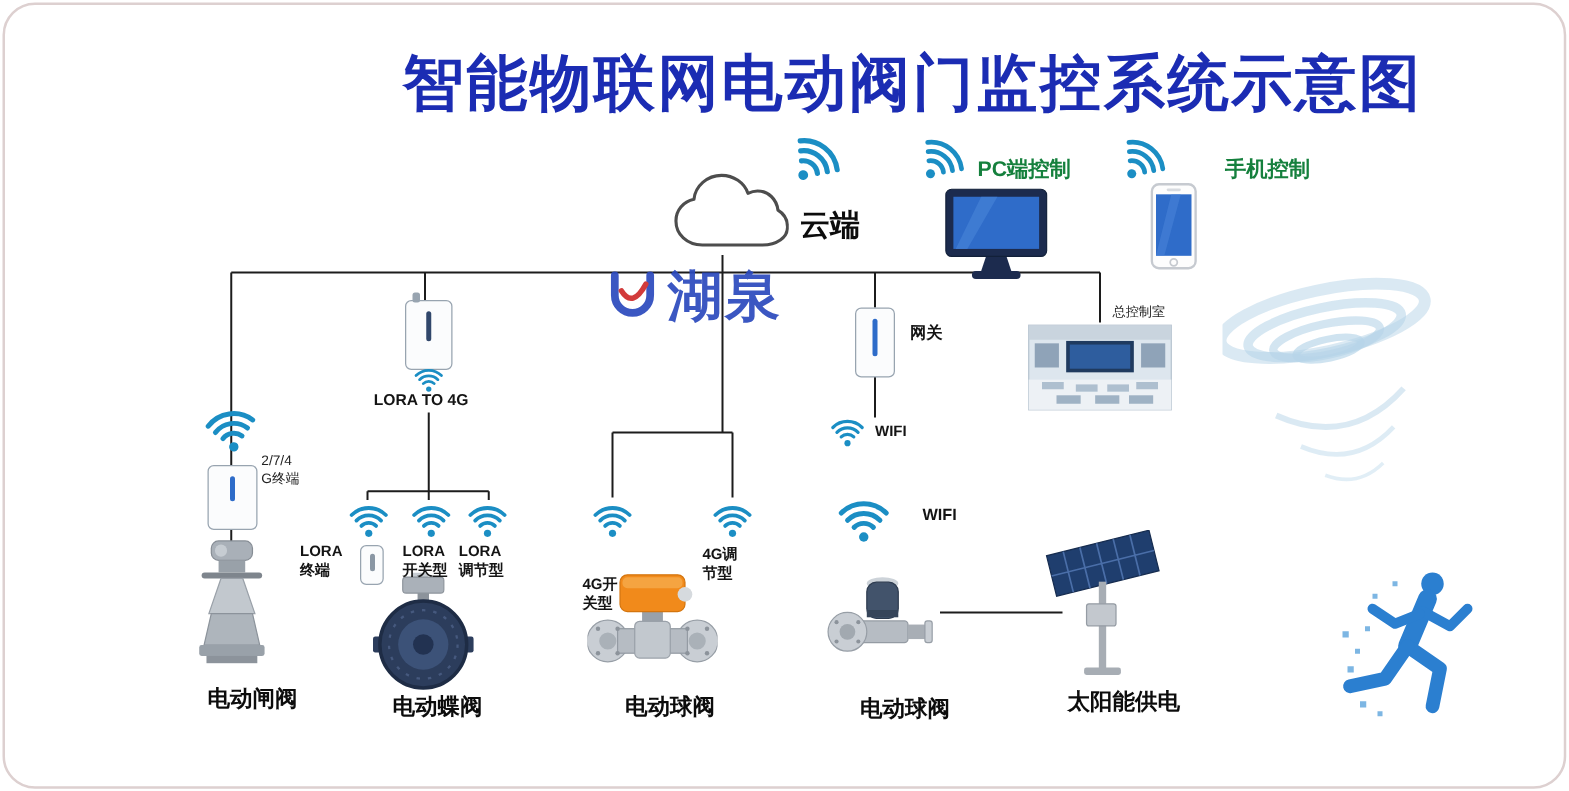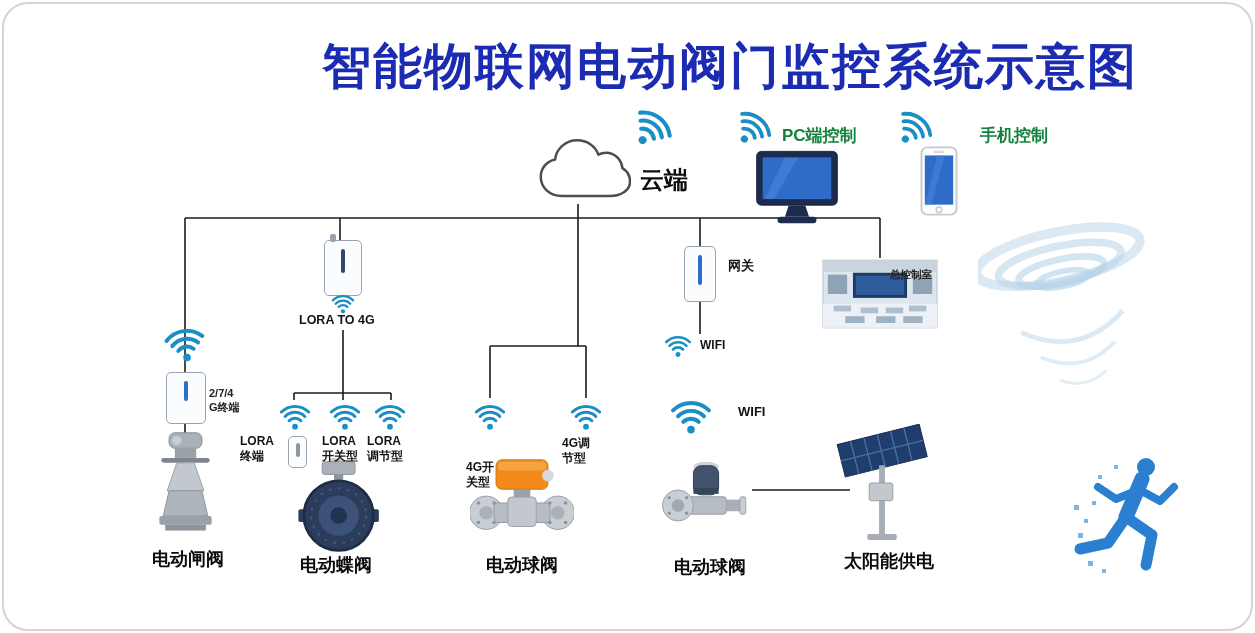--- a/index.html
+++ b/index.html
@@ -11,22 +11,22 @@
   .lines{position:absolute;inset:0;z-index:1;}
   .wifi{position:absolute;z-index:3;}
   .wifi svg{width:100%;height:100%;display:block;}
   .cloud{position:absolute;left:535px;top:136px;width:96px;height:70px;z-index:2;}
   .cloud svg,.img svg{width:100%;height:100%;display:block;}
   .cloud-label{position:absolute;left:640px;top:164px;font-size:24px;font-weight:700;color:#0c0c0c;z-index:4;}
   .ctl-label{position:absolute;font-size:17px;font-weight:800;color:#15803d;z-index:4;}
   .img{position:absolute;z-index:2;}
   .node-label{position:absolute;font-size:12px;font-weight:700;color:#141414;
               white-space:pre-line;line-height:1.25;z-index:4;}
-  .small-label{position:absolute;font-size:11px;font-weight:700;color:#222;white-space:pre-line;line-height:1.3;z-index:4;margin-top:24px;}
-  .equip-label{position:absolute;font-size:18px;font-weight:800;color:#0c0c0c;text-align:center;z-index:4;}
+  .small-label{position:absolute;font-size:11px;font-weight:400;color:#222;white-space:pre-line;line-height:1.3;z-index:4;}
+  .equip-label{position:absolute;font-size:18px;font-weight:800;color:#0c0c0c;text-align:right;z-index:4;}
   .devbox{position:absolute;background:#fbfcfd;border:1.6px solid #98a4b0;border-radius:5px;z-index:2;}
   .devbox .stripe{position:absolute;left:50%;transform:translateX(-50%);top:8px;width:4px;height:20px;
                   background:#2e6cc9;border-radius:2px;}
   .devbox .nub{position:absolute;top:-7px;left:5px;width:6px;height:8px;background:#98a4b0;border-radius:2px;}
   .wm-company{position:absolute;left:283px;top:314px;font-size:43px;font-weight:400;color:#8f8f8f;
               opacity:.62;letter-spacing:3px;z-index:5;pointer-events:none;white-space:nowrap;}
   .wm-logo{position:absolute;left:483px;top:208px;display:flex;align-items:center;gap:5px;opacity:.92;
            z-index:5;pointer-events:none;}
   .wm-logo .mark{width:46px;height:46px;}
   .wm-logo .txt{font-size:44px;font-weight:800;color:#2b49bd;letter-spacing:2px;}
@@ -333,20 +333,27 @@
       <rect x="40" y="112" width="30" height="6" rx="2" fill="#a7adb4"></rect>
     </svg>
   </div>
 
   <div class="equip-label" style="left:138px;top:547px;width:100px;">电动闸阀</div>
   <div class="equip-label" style="left:286px;top:553px;width:100px;">电动蝶阀</div>
   <div class="equip-label" style="left:472px;top:553px;width:100px;">电动球阀</div>
   <div class="equip-label" style="left:660px;top:555px;width:100px;">电动球阀</div>
   <div class="equip-label" style="left:834px;top:549px;width:110px;">太阳能供电</div>
 
+  <div class="wm-logo">
+    <svg class="mark" viewBox="0 0 52 52">
+      <path d="M10,6 v18 a16,16 0 0 0 32,0 V6" stroke="#2b49bd" stroke-width="7" fill="none" stroke-linecap="round"></path>
+      <path d="M16,20 q10,16 22,-6" stroke="#cf2b2b" stroke-width="5" fill="none" stroke-linecap="round"></path>
+    </svg>
+    <span class="txt">湖泉</span>
+  </div>
 
   <div class="decor" style="left:978px;top:208px;width:180px;height:190px;">
     <svg viewBox="0 0 190 200" style="width:100%;height:100%;">
       <g fill="none" stroke="#b5d4e8" transform="rotate(-12 95 100)">
         <ellipse cx="95" cy="50" rx="88" ry="26" stroke-width="10" opacity="0.5"></ellipse>
         <ellipse cx="95" cy="58" rx="66" ry="19" stroke-width="8" opacity="0.55"></ellipse>
         <ellipse cx="95" cy="66" rx="46" ry="13" stroke-width="7" opacity="0.6"></ellipse>
         <ellipse cx="95" cy="74" rx="28" ry="8" stroke-width="6" opacity="0.65"></ellipse>
         <path d="M40,120 q55,40 110,0" stroke-width="5" opacity="0.5"></path>
         <path d="M55,150 q40,28 80,0" stroke-width="4" opacity="0.45"></path>

